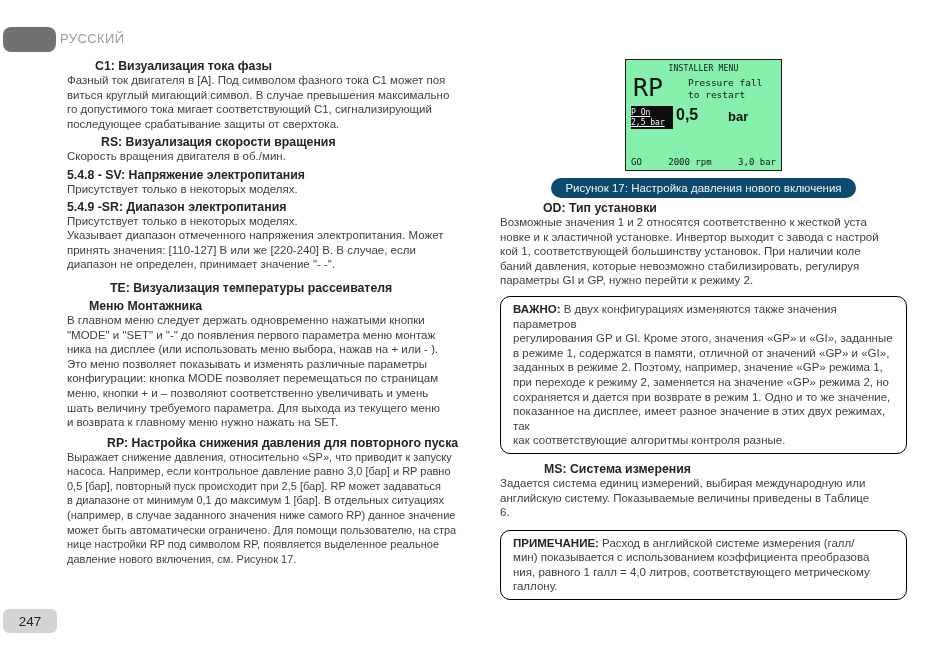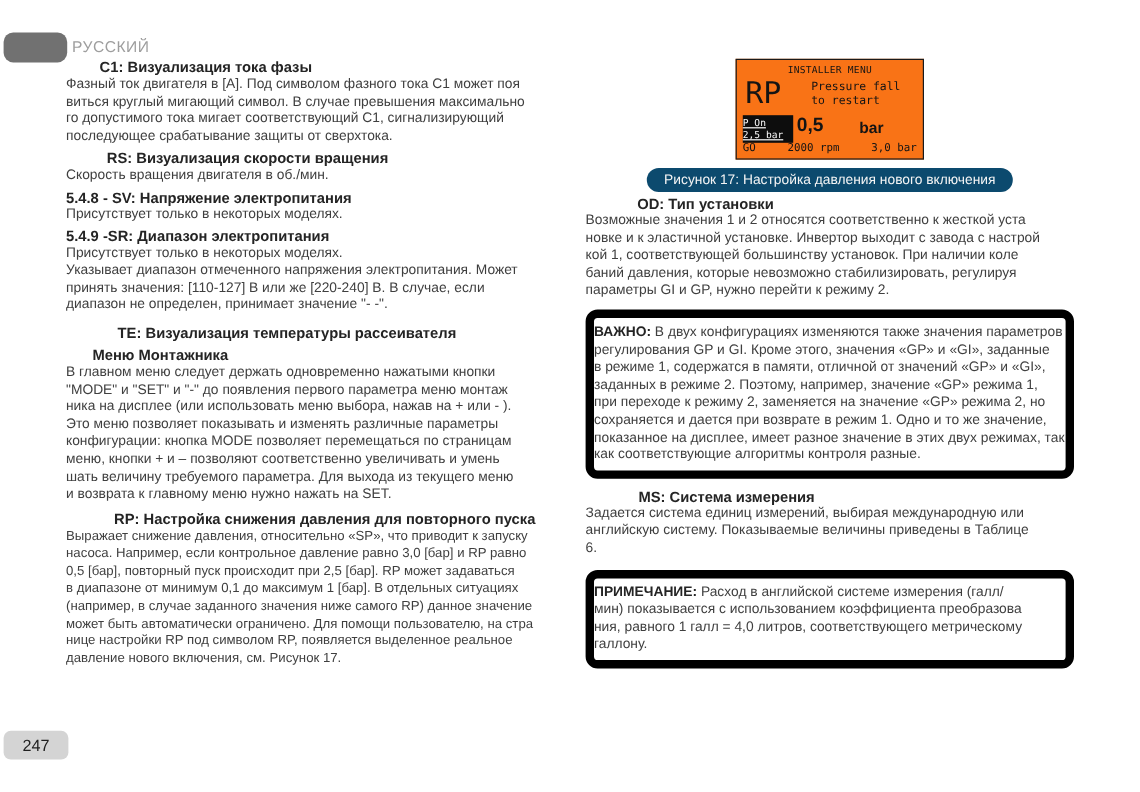--- a/index.html
+++ b/index.html
@@ -4,31 +4,31 @@
 <style>
   html,body{margin:0;padding:0;}
   body{
     width:950px;height:660px;position:relative;background:#ffffff;
     font-family:"Liberation Sans", sans-serif;color:#3a3a3a;overflow:hidden;
   }
   
   .lang-tab{position:absolute;left:3px;top:27px;width:53px;height:25px;background:#717171;border-radius:8px;}
   .lang-label{position:absolute;left:60px;top:31px;font-size:13px;color:#9e9e9e;letter-spacing:.4px;font-weight:400;}
   
-  .col{position:absolute;top:46px;}
+  .col{position:absolute;top:56px;margin-left:12px;}
   .col-left{left:55px;width:406px;}
   .col-right{left:488px;width:407px;}
   .para{font-size:11.5px;line-height:14.6px;margin:0;white-space:pre-line;color:#3f3f3f;}
   .para.tight{font-size:11px;}
   h3{font-size:12.3px;line-height:14px;margin:0;color:#242424;font-weight:bold;}
   .b{font-weight:bold;color:#242424;}
-  .rbox{border:7px solid #000000;border-radius:10px;padding:5px 0;}
+  .rbox{border:1px solid #000000;border-radius:10px;padding:5px 12px;}
   
-  .lcd{width:157px;height:84px;border:1.5px solid #1a1a1a;margin:3px auto 0;position:relative;
-       font-family:"DejaVu Sans Mono", monospace;color:#141414;background:#f97316;box-sizing:border-box;}
+  .lcd{width:157px;height:112px;border:1.5px solid #1a1a1a;margin:3px auto 0;position:relative;
+       font-family:"DejaVu Sans Mono", monospace;color:#141414;background:#86efac;box-sizing:border-box;}
   .lcd-title{position:absolute;top:4px;left:0;right:0;text-align:center;font-size:8px;letter-spacing:.2px;}
   .lcd-rp{position:absolute;left:7px;top:15px;font-size:25px;line-height:25px;}
   .lcd-desc{position:absolute;left:62px;top:17px;font-size:9.5px;line-height:11.5px;}
   .lcd-hl{position:absolute;left:5px;top:46px;width:42px;height:23px;background:#0d0d0d;color:#fbfbfb;
           font-size:8px;line-height:10px;padding-top:2px;box-sizing:border-box;text-decoration:underline;}
   .lcd-val{position:absolute;left:50px;top:46px;font-size:16px;font-weight:bold;font-family:"Liberation Sans",sans-serif;}
   .lcd-unit{position:absolute;left:102px;top:49px;font-size:13px;font-weight:bold;font-family:"Liberation Sans",sans-serif;}
   .lcd-status{position:absolute;left:5px;right:5px;bottom:3px;display:flex;justify-content:space-between;font-size:9px;}
   .caption{margin:7px auto 0;width:fit-content;max-width:100%;background:#0c4a6e;color:#f4f4f4;
            border-radius:12px;padding:4px 14px;font-size:11.5px;}

